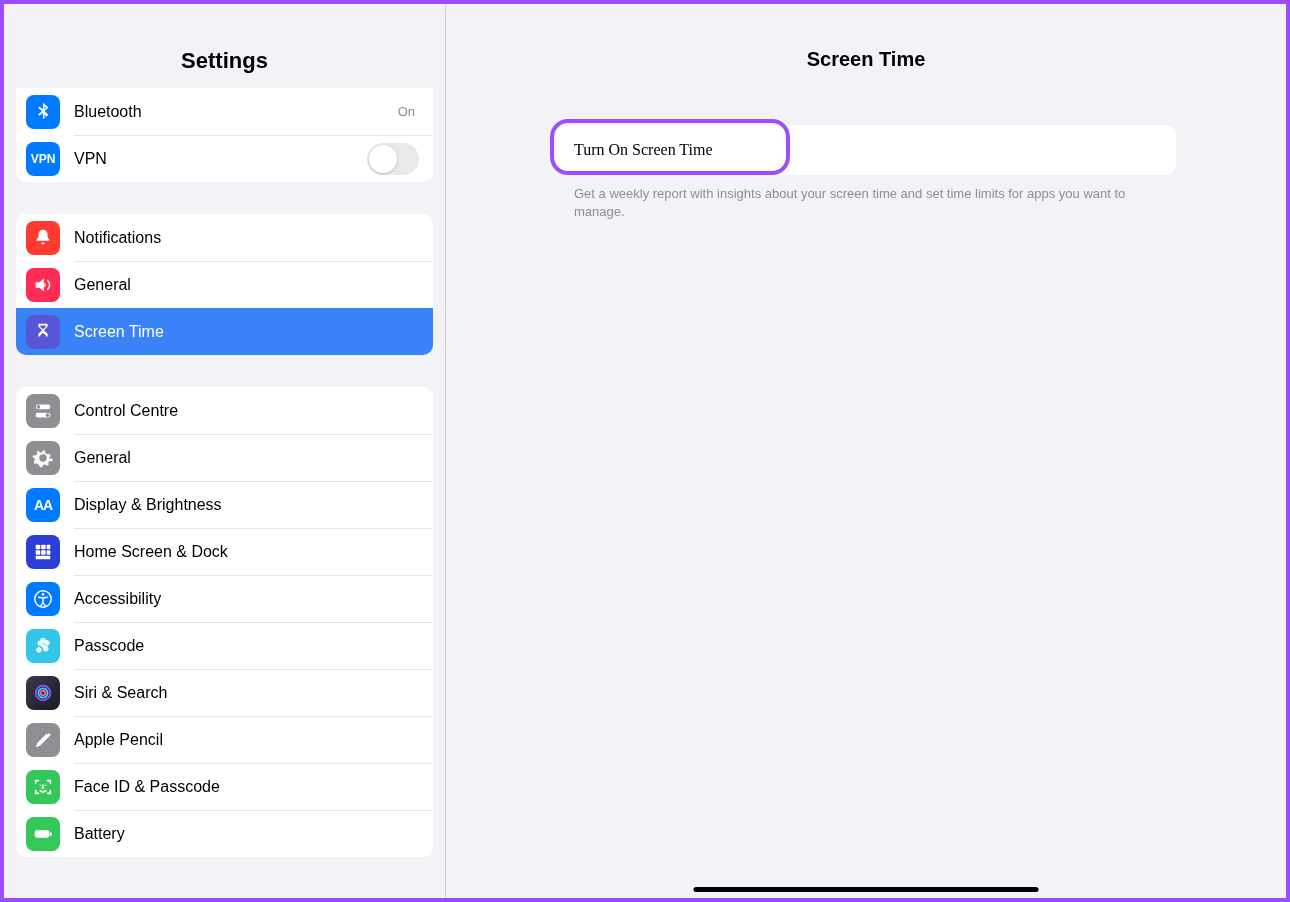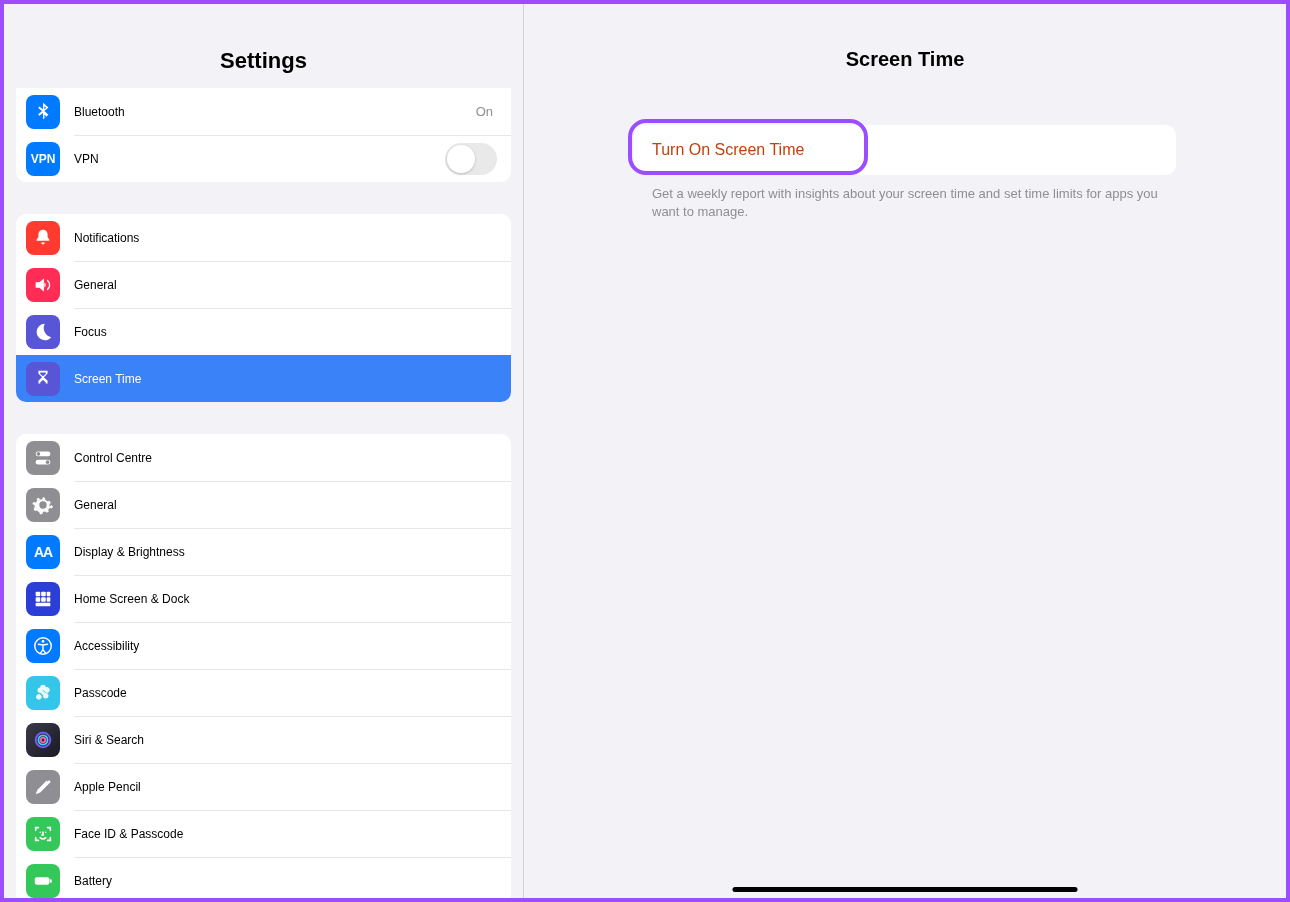--- a/index.html
+++ b/index.html
@@ -27,21 +27,21 @@
   .status-right { margin-left: auto; display: flex; align-items: center; gap: 6px; }
   .back-triangle { font-size: 12px; margin-right: 0px; }
   .wifi-icon svg, .battery-icon svg { display: block; }
 
   .app {
     position: absolute;
     top: 0; left: 0; right: 0; bottom: 0;
     display: flex;
   }
   .sidebar {
-    width: 520px;
+    width: 442px;
     background: #f2f2f7;
     border-right: 1px solid #d1d1d6;
     display: flex;
     flex-direction: column;
     padding-top: 30px;
   }
   .sidebar-title {
     text-align: center;
     font-size: 22px;
     font-weight: 700;
@@ -88,21 +88,21 @@
   .icon {
     width: 34px; height: 34px;
     border-radius: 8px;
     display: flex;
     align-items: center;
     justify-content: center;
     margin-right: 14px;
     flex-shrink: 0;
   }
   .icon svg { width: 22px; height: 22px; }
-  .label { font-size: 12px; flex: 1; }
+  .label { font-size: 16px; flex: 1; }
   .value { color: #8e8e93; font-size: 13px; margin-right: 4px; }
 
   .toggle {
     width: 52px; height: 32px;
     border-radius: 16px;
     background: #e9e9ea;
     position: relative;
   }
   .toggle::after {
     content:'';
@@ -132,22 +132,23 @@
   .detail-content {
     padding: 40px 110px 0 110px;
   }
   .action-card {
     background: #fff;
     border-radius: 10px;
   }
   .action-row {
     padding: 16px 18px;
     font-size: 16px;
-    color: #c2410c;
+    color: #000000;
     cursor: pointer;
+    font-family: Liberation Serif, serif;
   }
   .highlight-anno {
     position: absolute;
     border: 4px solid #9b4dff;
     border-radius: 18px;
     pointer-events: none;
   }
   .footer-note {
     padding: 10px 18px 0;
     font-size: 13px;
@@ -225,28 +226,20 @@
           <span class="label">Notifications</span>
         </div>
         <div class="row">
           <div class="icon" style="background:#ff2d55">
             <svg viewBox="0 0 24 24" fill="#fff">
                 <path d="M4 9v6h4l5 4V5L8 9H4zm11 3a3 3 0 00-1.5-2.6v5.2A3 3 0 0015 12zm1.5-6v2a5 5 0 010 8v2a7 7 0 000-12z"></path>
               </svg>
           </div>
           <span class="label">General</span>
         </div>
-        <div class="row">
-          <div class="icon" style="background:#5856d6">
-            <svg viewBox="0 0 24 24" fill="#fff">
-                <path d="M14 3a9 9 0 000 18 9 9 0 007-3.4A10 10 0 0114 3z"></path>
-              </svg>
-          </div>
-          <span class="label">Focus</span>
-        </div>
         <div class="row selected">
           <div class="icon" style="background:#5856d6">
             <svg viewBox="0 0 24 24" fill="#fff">
                 <path d="M7 3h10v3l-4 4 4 4v3H7v-3l4-4-4-4V3zm2 2v1.5L12 9l3-2.5V5H9zm0 12h6v-1.5L12 13l-3 2.5V17z"></path>
               </svg>
           </div>
           <span class="label">Screen Time</span>
         </div>
       </div>
 

